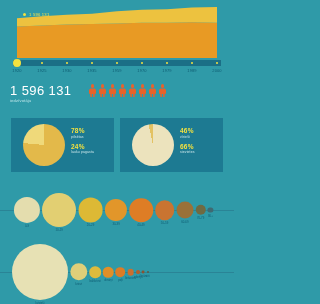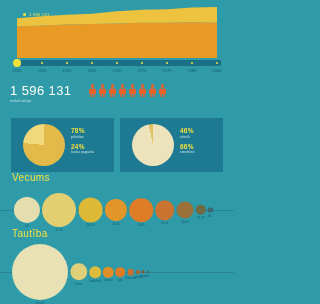--- a/index.html
+++ b/index.html
@@ -168,21 +168,20 @@
         <div class="legend-pct">46%</div>
         <div class="legend-sub">vīrieši</div>
         <div class="legend-pct">66%</div>
         <div class="legend-sub">sievietes</div>
       </div>
     </div>
 
   </div>
 
   <div class="section" id="age-section">
-    <div class="section-title">Vecums</div>
     <div class="bubble-line" style="top:38px"></div>
     <div class="bubbles" id="age-bubbles">
         <div class="bubble" style="width: 26.1538px; height: 26.1538px; left: 27.0769px; top: 38px; background: rgb(228, 221, 174);"></div>
         <div class="bubble-label" style="left: 27.0769px; top: 52.0769px;">0-9</div>
         <div class="bubble" style="width: 34px; height: 34px; left: 59.1538px; top: 38px; background: rgb(226, 207, 114);"></div>
         <div class="bubble-label" style="left: 59.1538px; top: 56px;">10-19</div>
         <div class="bubble" style="width: 24.8462px; height: 24.8462px; left: 90.5769px; top: 38px; background: rgb(221, 185, 53);"></div>
         <div class="bubble-label" style="left: 90.5769px; top: 51.4231px;">20-29</div>
         <div class="bubble" style="width: 22.2308px; height: 22.2308px; left: 116.115px; top: 38px; background: rgb(226, 150, 42);"></div>
         <div class="bubble-label" style="left: 116.115px; top: 50.1154px;">30-39</div>
@@ -193,21 +192,20 @@
         <div class="bubble" style="width: 17px; height: 17px; left: 184.885px; top: 38px; background: rgb(154, 113, 56);"></div>
         <div class="bubble-label" style="left: 184.885px; top: 47.5px;">60-69</div>
         <div class="bubble" style="width: 10.4615px; height: 10.4615px; left: 200.615px; top: 38px; background: rgb(111, 106, 66);"></div>
         <div class="bubble-label" style="left: 200.615px; top: 44.2308px;">70-79</div>
         <div class="bubble" style="width: 5.23077px; height: 5.23077px; left: 210.462px; top: 38px; background: rgb(63, 106, 114);"></div>
         <div class="bubble-label" style="left: 210.462px; top: 41.6154px;">80+</div>
       </div>
   </div>
 
   <div class="section" id="eth-section">
-    <div class="section-title">Tautība</div>
     <div class="bubble-line" style="top:44px"></div>
     <div class="bubbles" id="eth-bubbles">
         <div class="bubble" style="width: 56px; height: 56px; left: 40px; top: 44px; background: rgb(231, 225, 180);"></div>
         <div class="bubble-label" style="left: 40px; top: 73px;">latvieši</div>
         <div class="bubble" style="width: 17.3793px; height: 17.3793px; left: 78.6897px; top: 44px; background: rgb(224, 207, 121);"></div>
         <div class="bubble-label" style="left: 78.6897px; top: 53.6897px;">krievi</div>
         <div class="bubble" style="width: 11.5862px; height: 11.5862px; left: 95.1724px; top: 44px; background: rgb(221, 187, 61);"></div>
         <div class="bubble-label" style="left: 95.1724px; top: 50.7931px;">baltkrievi</div>
         <div class="bubble" style="width: 10.6207px; height: 10.6207px; left: 108.276px; top: 44px; background: rgb(224, 143, 40);"></div>
         <div class="bubble-label" style="left: 108.276px; top: 50.3103px;">ukraiņi</div>

